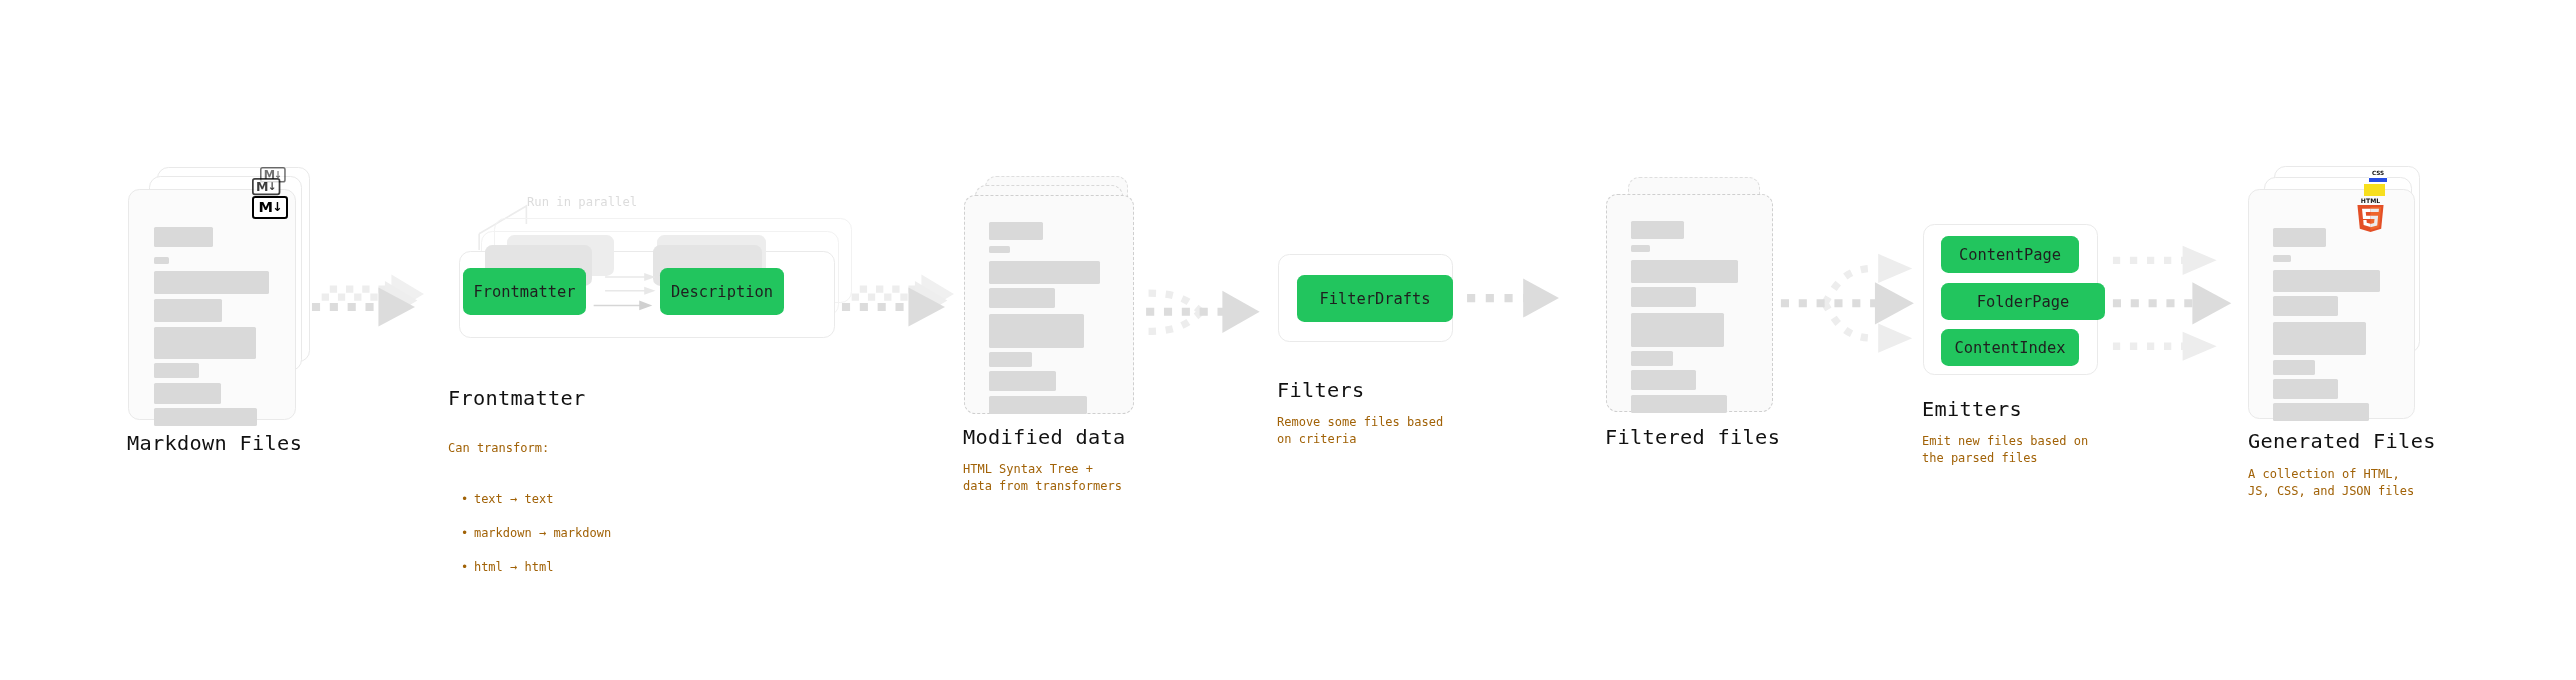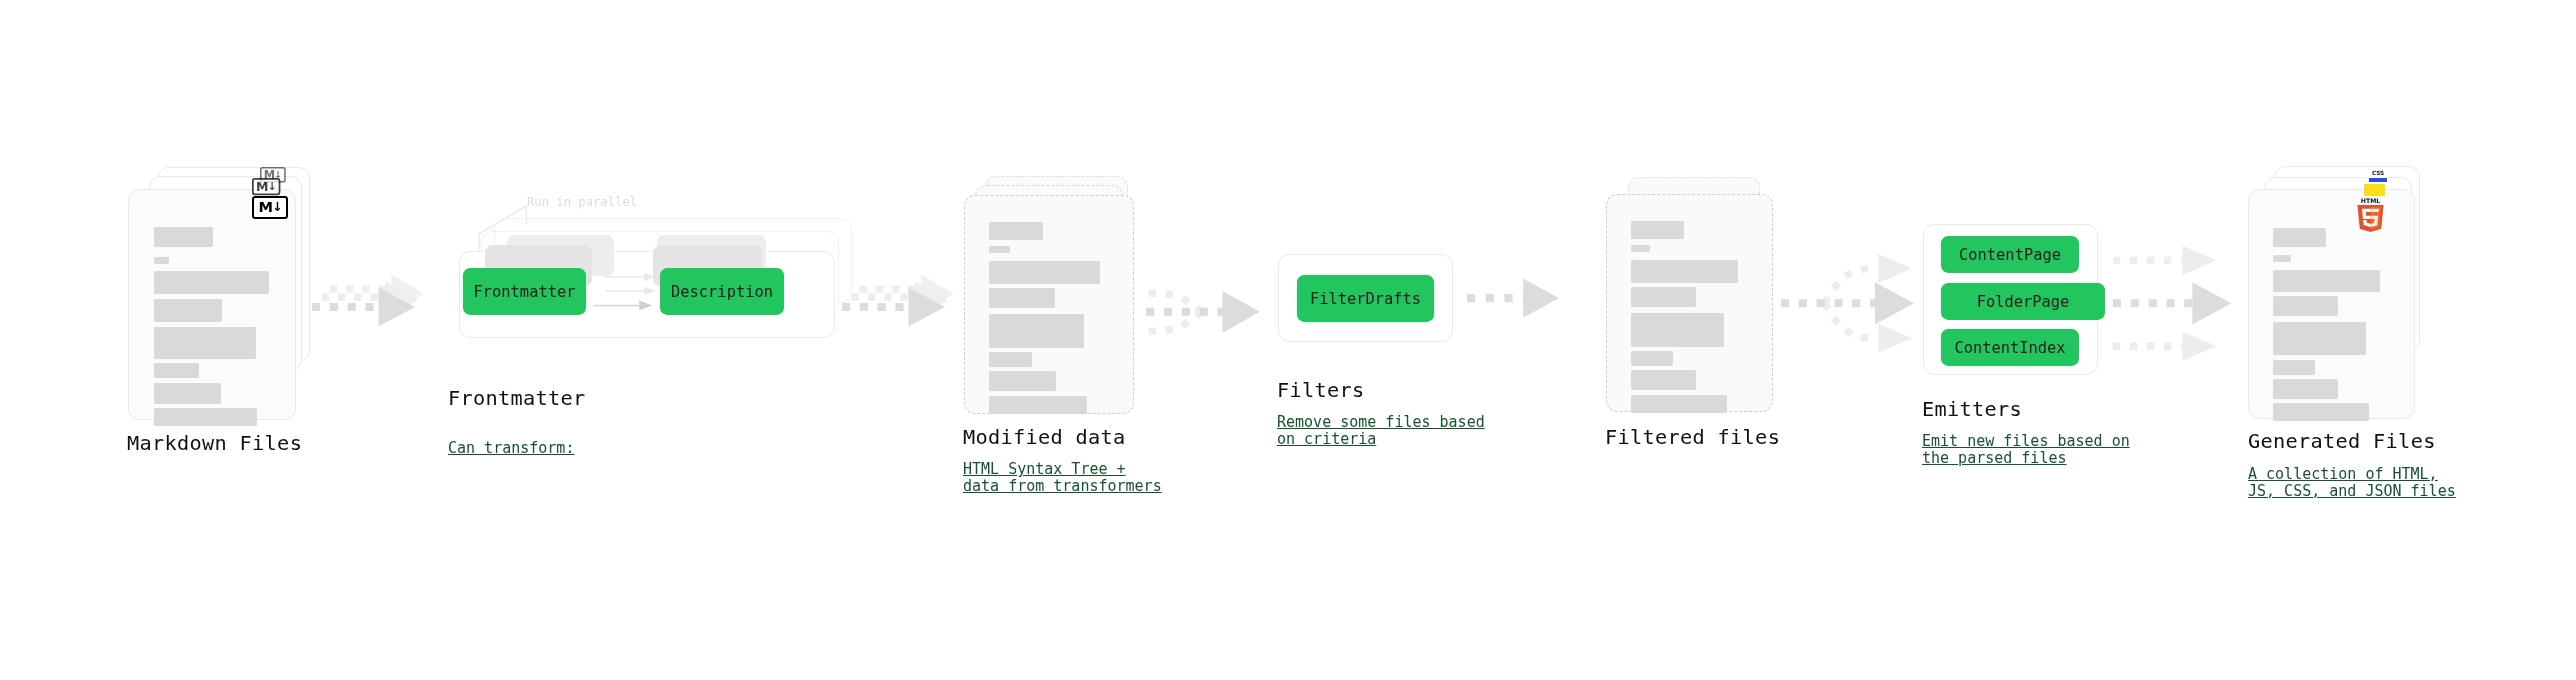--- a/index.html
+++ b/index.html
@@ -111,25 +111,24 @@
   
   .caption-title {
     position: absolute;
     font-size: 20.3px;
     color: #111111;
     white-space: nowrap;
     letter-spacing: 0.3px;
   }
   .caption-sub {
     position: absolute;
-    font-size: 15px;
+    font-size: 12px;
     line-height: 17px;
-    color: #14532d;
+    color: #a16207;
     white-space: pre-line;
-    text-decoration: underline;
   }
   .caption-sub .bullet-line { white-space: nowrap; }
   .caption-sub ul { margin: 0; padding: 0 0 0 13px; list-style: none; }
   .caption-sub li { white-space: nowrap; }
   .caption-sub li::before { content: "\2022"; margin-right: 5.7px; }
 
   .parallel-label {
     position: absolute;
     font-size: 12.2px;
     color: #dcdcdc;
@@ -216,20 +215,25 @@
       <polygon points="42,40 58,46 42,52" fill="#d0d0d0"></polygon>
     </svg>
 
     <div class="pill" style="left:463px; top:268px; width:123px; height:47px;">Frontmatter</div>
     <div class="pill" style="left:660px; top:268px; width:124px; height:47px;">Description</div>
   </div>
 
   <div class="caption-title" style="left:448px; top:386px;">Frontmatter</div>
   <div class="caption-sub" style="left:448px; top:423px;">
     <div class="bullet-line">Can transform:</div>
+    <ul>
+      <li>text → text</li>
+      <li>markdown → markdown</li>
+      <li>html → html</li>
+    </ul>
   </div>
 
   <svg class="abs" style="left:837px; top:268px;" width="134" height="73" viewBox="0 0 165 90">
     <g stroke="#ededed" stroke-width="9" stroke-dasharray="9 11" stroke-linecap="butt" fill="none">
       <line x1="28" y1="26" x2="112" y2="26"></line>
       <line x1="18" y1="36" x2="112" y2="36"></line>
     </g>
     <polygon points="104,8 144,32 104,56" fill="#f0f0f0"></polygon>
     <polygon points="96,16 136,40 96,64" fill="#eeeeee"></polygon>
     <g stroke="#dcdcdc" stroke-width="10" stroke-dasharray="10 12" stroke-linecap="butt" fill="none">
@@ -264,21 +268,21 @@
       <path d="M13 90 C 50 90, 62 80, 78 66"></path>
     </g>
     <g fill="none" stroke="#dcdcdc" stroke-width="10" stroke-dasharray="10 12" stroke-linecap="butt">
       <line x1="10" y1="66" x2="110" y2="66"></line>
     </g>
     <polygon points="104,40 150,66 104,92" fill="#dcdcdc"></polygon>
   </svg>
 
   <div class="group-box" style="left:1278px; top:254px; width:175px; height:88px;">
   </div>
-  <div class="pill" style="left:1297px; top:275px; width:137px; height:47px;">FilterDrafts</div>
+  <div class="pill" style="left:1297px; top:275px; width:156px; height:47px;">FilterDrafts</div>
 
   <div class="caption-title" style="left:1277px; top:378px;text-align:right;">Filters</div>
   <div class="caption-sub" style="left:1277px; top:414px;">Remove some files based
 on criteria</div>
 
   <svg class="abs" style="left:1463px; top:276px;" width="122" height="49" viewBox="0 0 150 60">
     <g fill="none" stroke="#dcdcdc" stroke-width="10" stroke-dasharray="10 13" stroke-linecap="butt">
       <line x1="5" y1="27" x2="78" y2="27"></line>
     </g>
     <polygon points="74,3 118,27 74,51" fill="#dcdcdc"></polygon>

